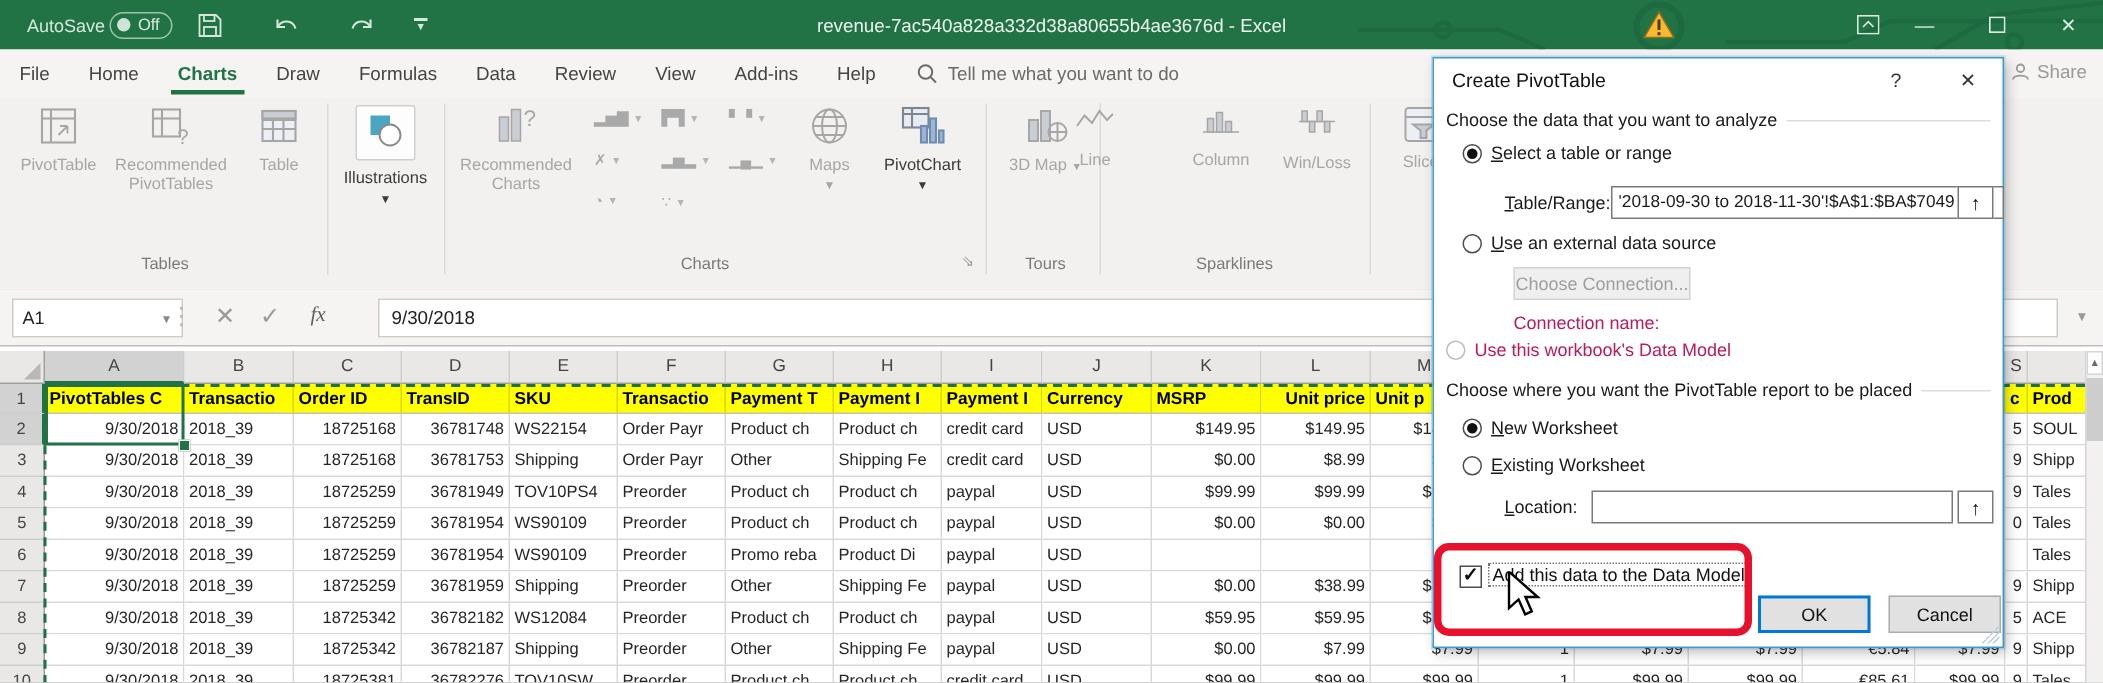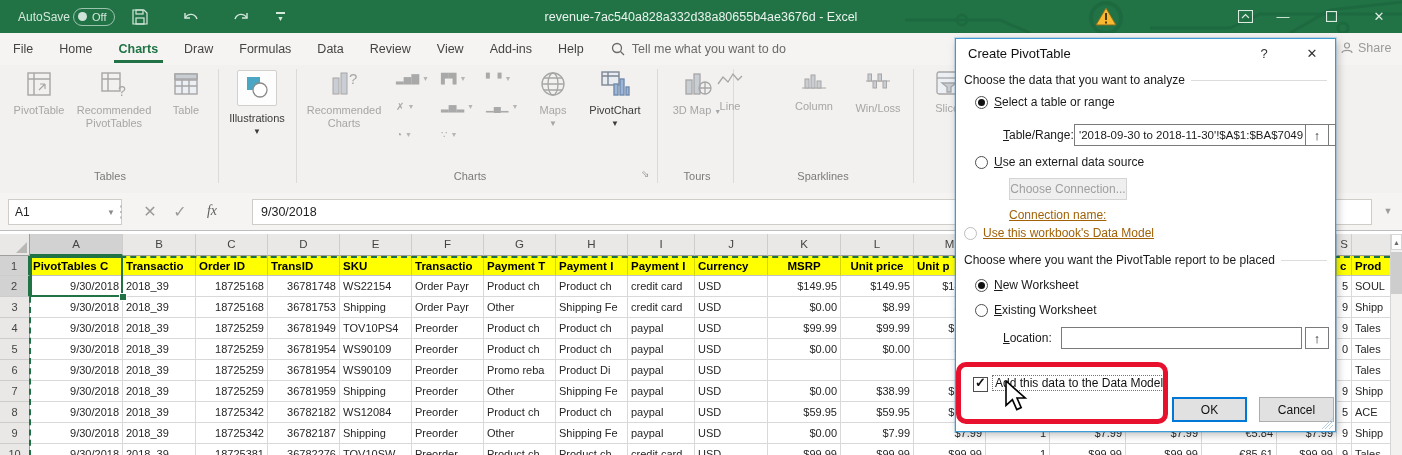--- a/index.html
+++ b/index.html
@@ -60,21 +60,21 @@
   #dialog{position:absolute;left:955px;top:38px;width:381px;height:394px;background:#fff;border:1px solid #3d9ad4;box-shadow:0 0 0 1px rgba(61,154,212,.25),2px 3px 8px rgba(0,0,0,.25);z-index:10;font-size:12px;color:#111;box-sizing:border-box;}
   #dlg-title{position:absolute;left:12px;top:7px;font-size:13px;color:#111;}
   .dlg-ctl{position:absolute;top:0;width:32px;height:28px;display:flex;align-items:center;justify-content:center;color:#333;font-size:13px;}
   .section{position:absolute;left:8px;right:8px;display:flex;align-items:center;gap:6px;font-size:12px;color:#1a1a1a;white-space:nowrap;}
   .section::after{content:"";flex:1;height:1px;background:#dcdcdc;}
   .radio{position:absolute;width:13px;height:13px;border:1px solid #4d4d4d;border-radius:50%;background:#fff;box-sizing:border-box;}
   .radio.checked::after{content:"";position:absolute;left:2px;top:2px;width:7px;height:7px;border-radius:50%;background:#111;}
   .radio.rdis{border-color:#bdbdbd;}
   .dlg-lbl{position:absolute;font-size:12px;color:#1a1a1a;white-space:nowrap;}
   .dlg-lbl .u{text-decoration:underline;}
-  .ddis{color:#a16207;text-decoration:underline;}
+  .ddis{color:#be185d;}
   .dlg-input{position:absolute;height:22px;background:#fff;border:1px solid #7a7a7a;display:flex;align-items:center;padding:0 4px;font-size:11.5px;color:#1a1a1a;box-sizing:border-box;white-space:nowrap;overflow:hidden;}
   .range-btn{position:absolute;width:24px;height:22px;background:#fff;border:1px solid #7a7a7a;display:flex;align-items:center;justify-content:center;font-weight:bold;font-size:13px;color:#111;box-sizing:border-box;}
   #choose-conn{position:absolute;left:53px;top:139px;width:118px;height:22px;background:#efefef;border:1px solid #d4d4d4;color:#9f9f9f;font-size:12px;display:flex;align-items:center;justify-content:center;box-sizing:border-box;}
   #cb-box{position:absolute;left:17px;top:338px;width:15px;height:15px;border:1px solid #4d4d4d;background:#fff;box-sizing:border-box;}
   #cb-box .mark{position:absolute;left:1px;top:-3px;font-size:13px;font-weight:bold;color:#111;}
   #cb-label{position:absolute;left:37px;top:337px;font-size:12px;color:#111;outline:1px dotted #767676;padding:0 2px;white-space:nowrap;}
   .dlg-btn{position:absolute;top:358px;width:75px;height:25px;display:flex;align-items:center;justify-content:center;font-size:12px;color:#111;background:#e1e1e1;box-sizing:border-box;}
   #ok-btn{left:216px;border:2px solid #0078d7;}
   #cancel-btn{left:303px;border:1px solid #adadad;}
   #grip{position:absolute;right:2px;bottom:2px;width:12px;height:12px;
@@ -382,22 +382,22 @@
         <div class="cell hcell" style="left: 30px; top: 25px; width: 93px; height: 20px; text-align: left;">PivotTables C</div>
         <div class="cell hcell" style="left: 123px; top: 25px; width: 73px; height: 20px; text-align: left;">Transactio</div>
         <div class="cell hcell" style="left: 196px; top: 25px; width: 72px; height: 20px; text-align: left;">Order ID</div>
         <div class="cell hcell" style="left: 268px; top: 25px; width: 72px; height: 20px; text-align: left;">TransID</div>
         <div class="cell hcell" style="left: 340px; top: 25px; width: 72px; height: 20px; text-align: left;">SKU</div>
         <div class="cell hcell" style="left: 412px; top: 25px; width: 72px; height: 20px; text-align: left;">Transactio</div>
         <div class="cell hcell" style="left: 484px; top: 25px; width: 72px; height: 20px; text-align: left;">Payment T</div>
         <div class="cell hcell" style="left: 556px; top: 25px; width: 72px; height: 20px; text-align: left;">Payment I</div>
         <div class="cell hcell" style="left: 628px; top: 25px; width: 67px; height: 20px; text-align: left;">Payment I</div>
         <div class="cell hcell" style="left: 695px; top: 25px; width: 73px; height: 20px; text-align: left;">Currency</div>
-        <div class="cell hcell" style="left: 768px; top: 25px; width: 73px; height: 20px; text-align: center;">MSRP</div>
-        <div class="cell hcell" style="left: 841px; top: 25px; width: 73px; height: 20px; text-align: center;">Unit price</div>
+        <div class="cell hcell" style="left: 768px; top: 25px; width: 73px; height: 20px; text-align: left;">MSRP</div>
+        <div class="cell hcell" style="left: 841px; top: 25px; width: 73px; height: 20px; text-align: right;">Unit price</div>
         <div class="cell hcell" style="left: 914px; top: 25px; width: 72px; height: 20px; text-align: left;">Unit p</div>
         <div class="cell hcell" style="left: 986px; top: 25px; width: 64px; height: 20px; text-align: left;"></div>
         <div class="cell hcell" style="left: 1050px; top: 25px; width: 76px; height: 20px; text-align: left;"></div>
         <div class="cell hcell" style="left: 1126px; top: 25px; width: 76px; height: 20px; text-align: left;"></div>
         <div class="cell hcell" style="left: 1202px; top: 25px; width: 75px; height: 20px; text-align: left;"></div>
         <div class="cell hcell" style="left: 1277px; top: 25px; width: 60px; height: 20px; text-align: left;"></div>
         <div class="cell hcell" style="left: 1337px; top: 25px; width: 15px; height: 20px; text-align: left;">c</div>
         <div class="cell hcell" style="left: 1352px; top: 25px; width: 120px; height: 20px; text-align: left;">Prod</div>
         <div class="cell rnum sel" style="left: 0px; top: 45px; width: 30px; height: 21px;">2</div>
         <div class="cell" style="left: 30px; top: 45px; width: 93px; height: 21px; text-align: right; line-height: 21px;">9/30/2018</div>

